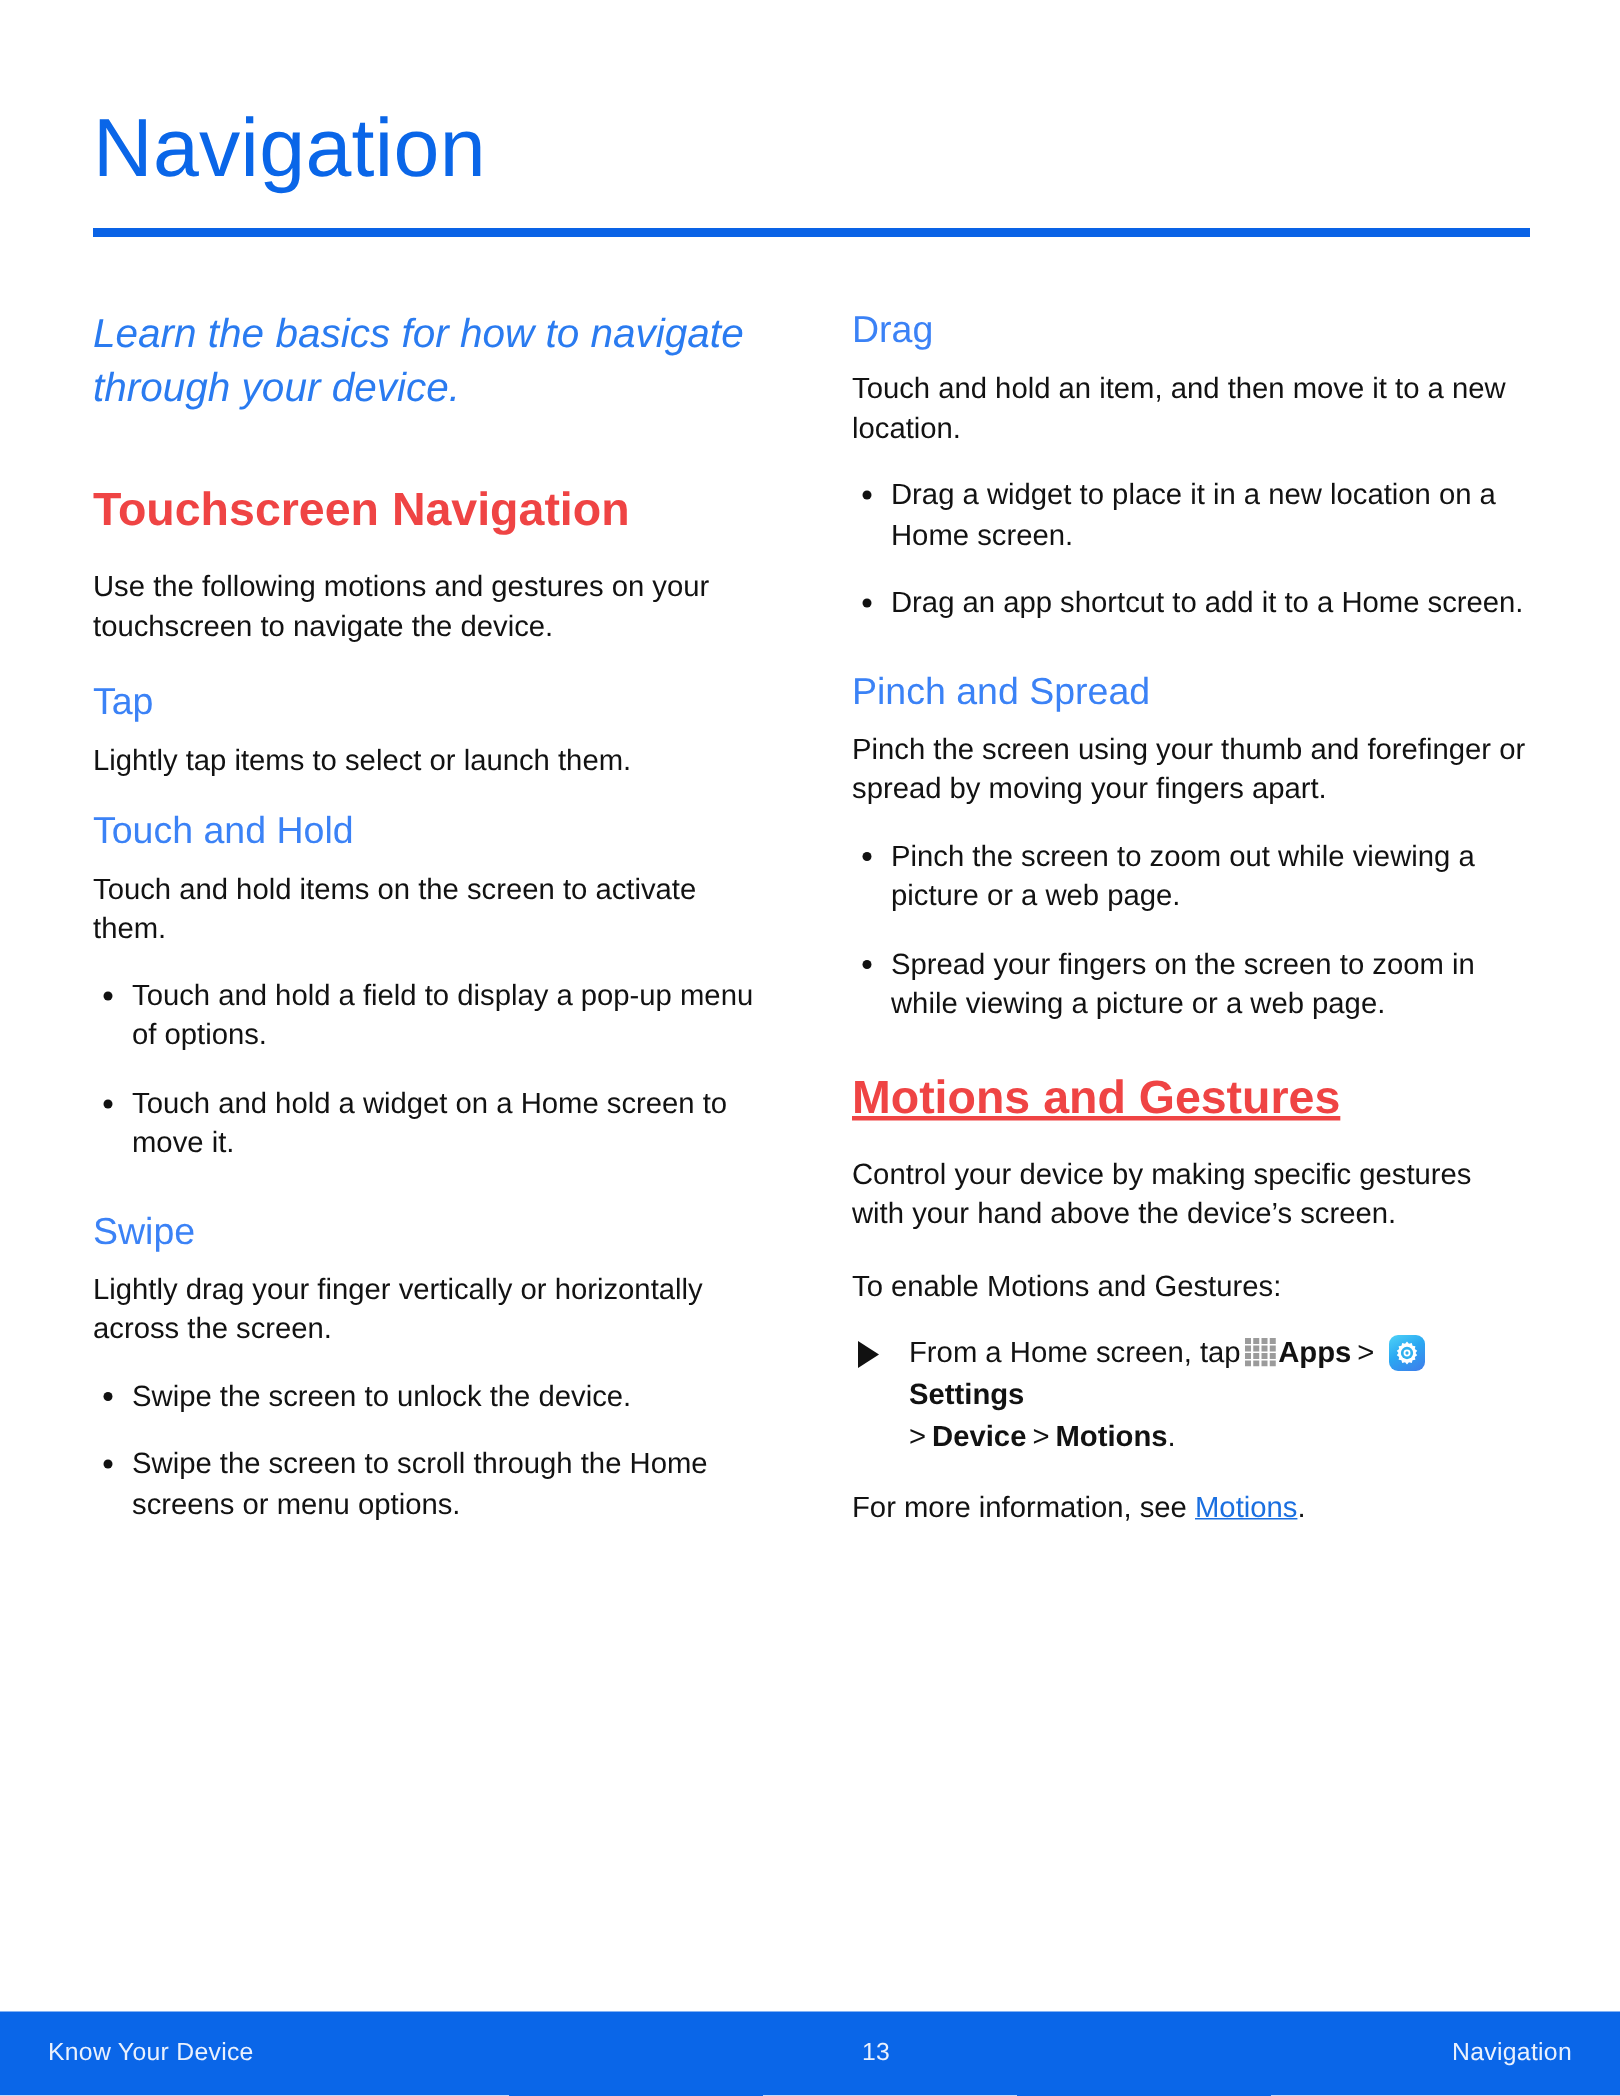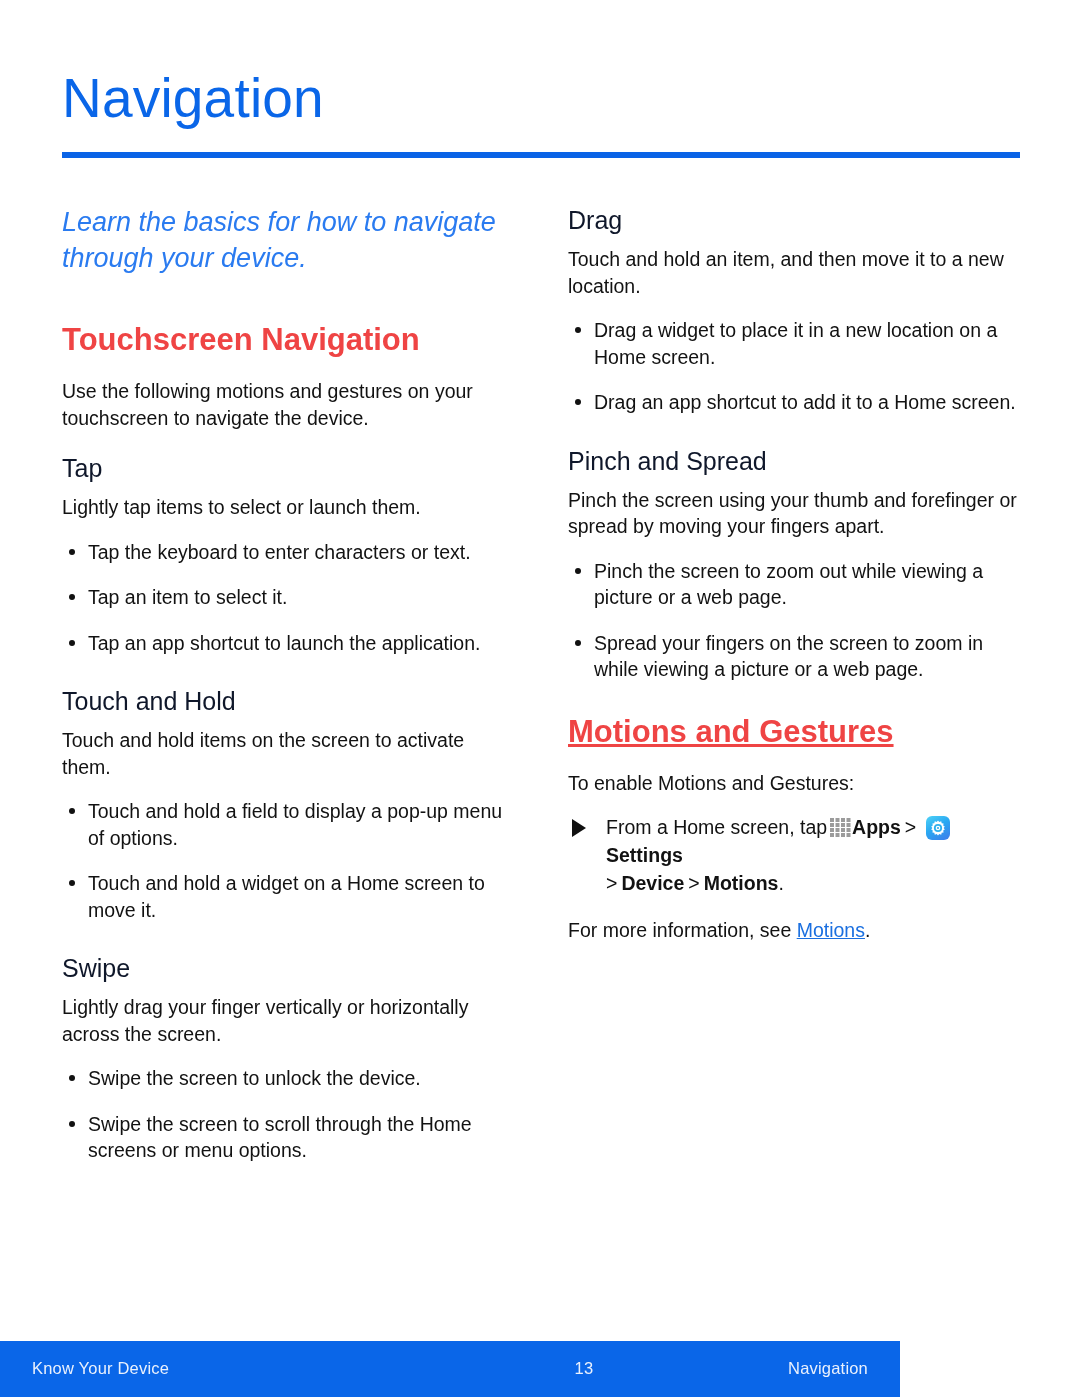--- a/index.html
+++ b/index.html
@@ -75,21 +75,21 @@
     color: #ef4444;
     margin: 0 0 20px 0;
     line-height: 1.2;
   }
   h2.section-head.big {
     font-size: 31px;
   }
   h3.sub-head {
     font-size: 25px;
     font-weight: 400;
-    color: #0f172a;
+    color: #3b82f6;
     margin: 0 0 11px 0;
     line-height: 1.2;
   }
   p.body-text {
     font-size: 19.5px;
     line-height: 1.36;
     color: #121212;
     margin: 0 0 22px 0;
   }
   p.body-text.tight {
@@ -164,21 +164,21 @@
   a.doclink {
     color: #1a6fe0;
     text-decoration: underline;
   }
 
   
   .footer-bar {
     position: absolute;
     left: 0;
     top: 1341px;
-    width: 900px;
+    width: 1080px;
     height: 56px;
     background: #0a66e8;
   }
   .footer-bar .fitem {
     position: absolute;
     top: 18px;
     font-size: 16.5px;
     color: #eaf1fd;
     font-weight: 400;
     letter-spacing: 0.2px;
@@ -200,25 +200,20 @@
 
     <div class="col col-left">
 
       <p class="intro-lede">Learn the basics for how to navigate through your device.</p>
 
       <h2 class="section-head big">Touchscreen Navigation</h2>
       <p class="body-text">Use the following motions and gestures on your touchscreen to navigate the device.</p>
 
       <h3 class="sub-head">Tap</h3>
       <p class="body-text tight">Lightly tap items to select or launch them.</p>
-      <ul class="bullets">
-        <li><span class="dot"></span><span>Tap the keyboard to enter characters or text.</span></li>
-        <li><span class="dot"></span><span>Tap an item to select it.</span></li>
-        <li><span class="dot"></span><span>Tap an app shortcut to launch the application.</span></li>
-      </ul>
 
       <h3 class="sub-head">Touch and Hold</h3>
       <p class="body-text tight">Touch and hold items on the screen to activate them.</p>
       <ul class="bullets">
         <li><span class="dot"></span><span>Touch and hold a field to display a pop-up menu of options.</span></li>
         <li><span class="dot"></span><span>Touch and hold a widget on a Home screen to move it.</span></li>
       </ul>
 
       <h3 class="sub-head">Swipe</h3>
       <p class="body-text tight">Lightly drag your finger vertically or horizontally across the screen.</p>
@@ -239,20 +234,21 @@
       </ul>
 
       <h3 class="sub-head">Pinch and Spread</h3>
       <p class="body-text tight">Pinch the screen using your thumb and forefinger or spread by moving your fingers apart.</p>
       <ul class="bullets">
         <li><span class="dot"></span><span>Pinch the screen to zoom out while viewing a picture or a web page.</span></li>
         <li><span class="dot"></span><span>Spread your fingers on the screen to zoom in while viewing a picture or a web page.</span></li>
       </ul>
 
       <h2 class="section-head big" style="margin-top:28px;text-decoration:underline;">Motions and Gestures</h2>
+      <p class="body-text">Control your device by making specific gestures with your hand above the device’s screen.</p>
       <p class="body-text tight">To enable Motions and Gestures:</p>
 
       <div class="step-row">
         <span class="tri"></span><span>From a Home screen, tap</span><span class="apps-icon"><svg width="21" height="19" viewBox="0 0 21 19" xmlns="http://www.w3.org/2000/svg">
             <g fill="#9b9b9b">
               <rect x="0" y="0" width="4" height="4"></rect>
                 <rect x="5.5" y="0" width="4" height="4"></rect>
                 <rect x="11" y="0" width="4" height="4"></rect>
                 <rect x="16.5" y="0" width="4" height="4"></rect>
               <rect x="0" y="5" width="4" height="4"></rect>

